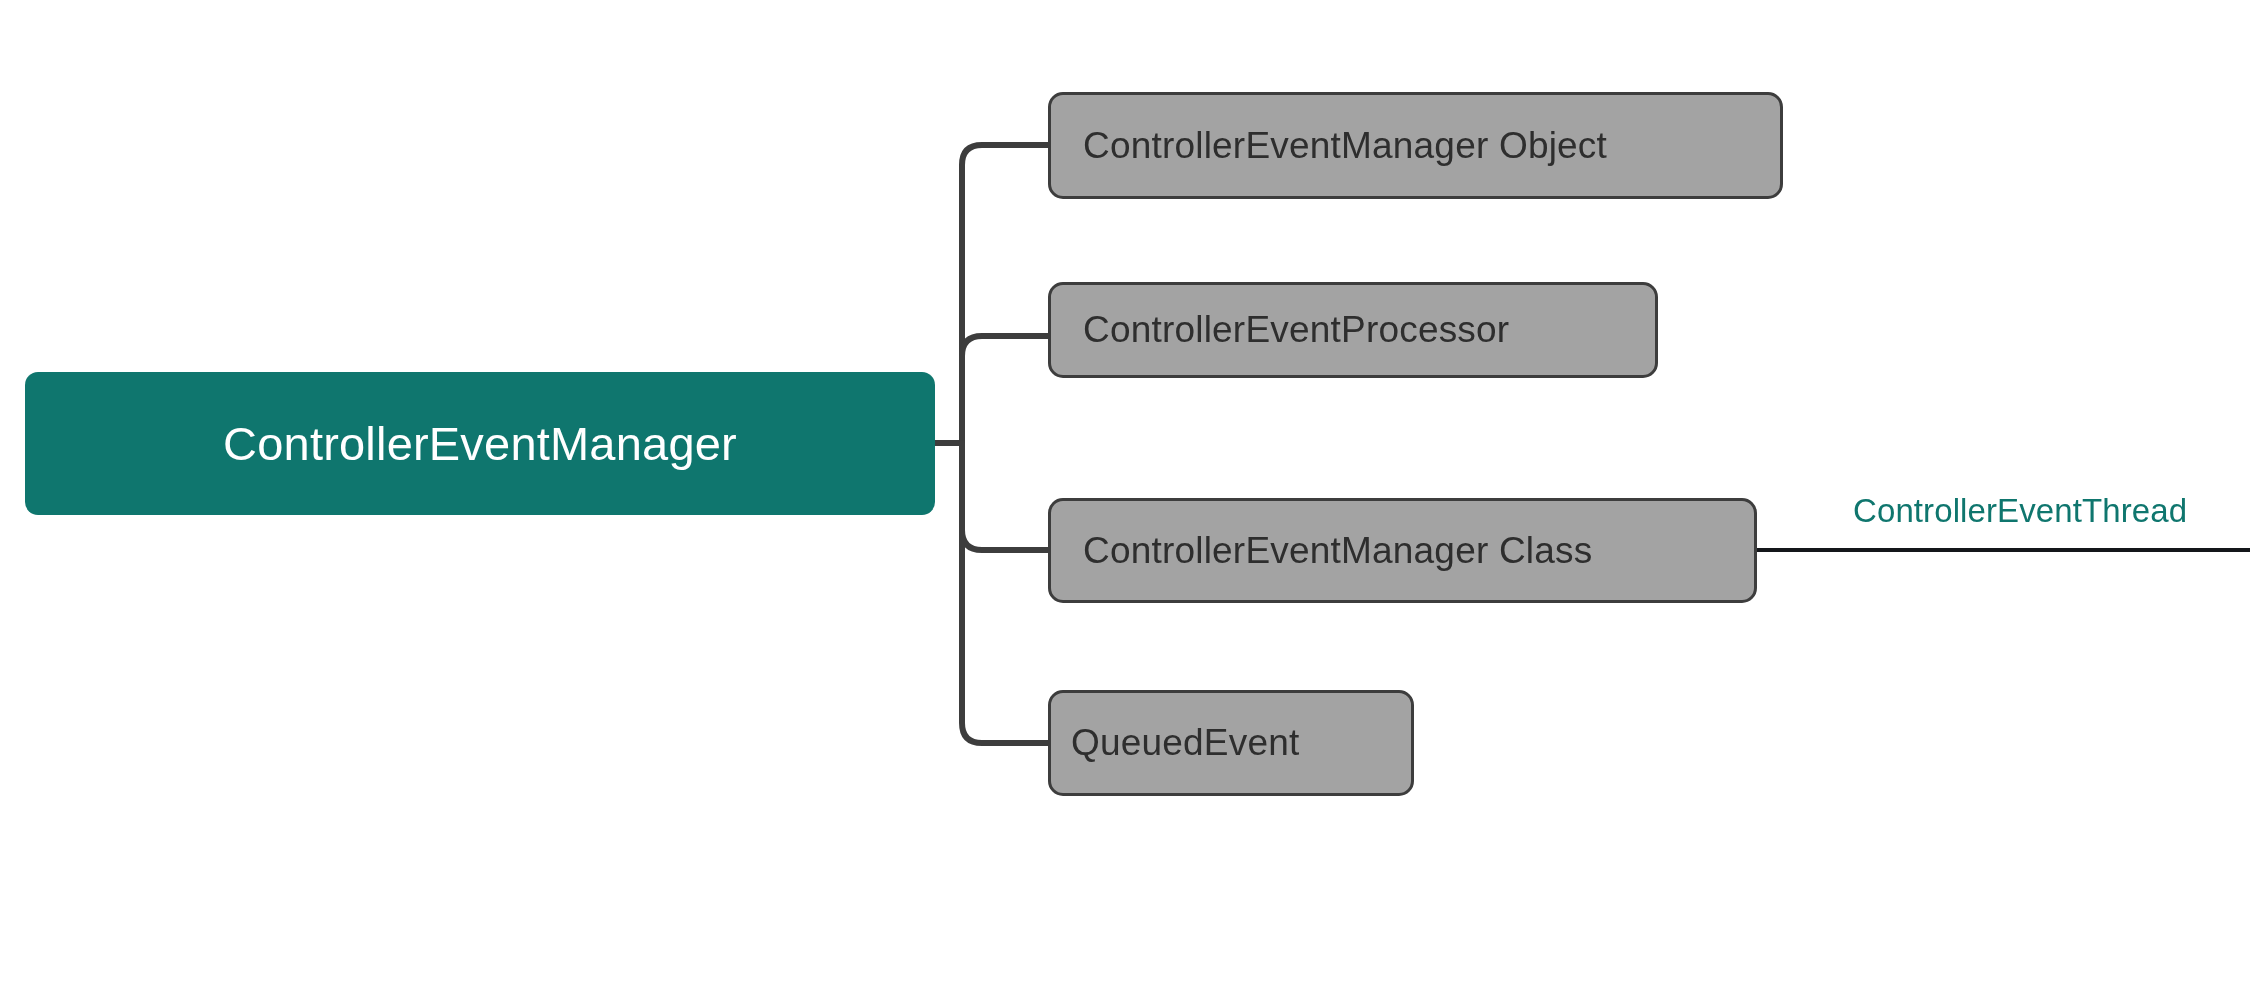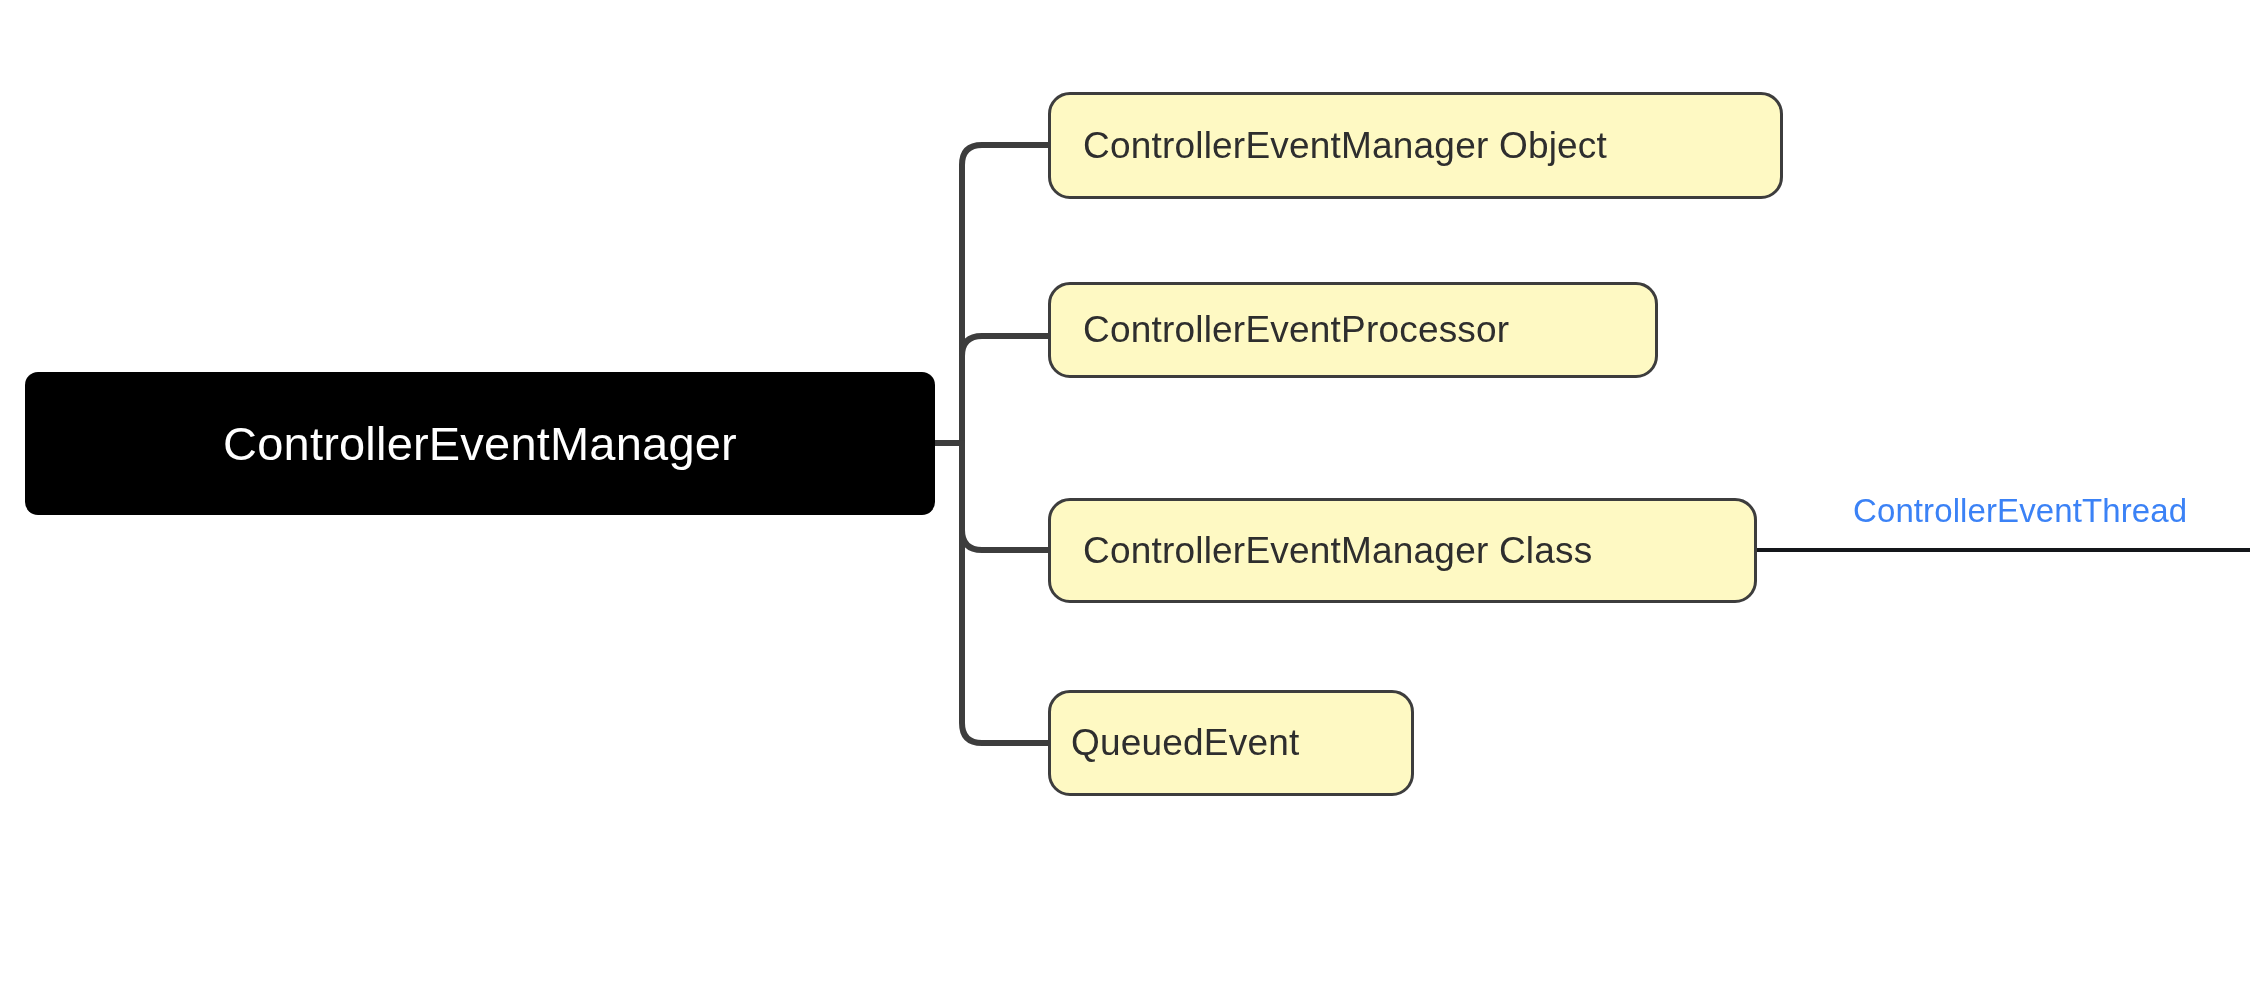--- a/index.html
+++ b/index.html
@@ -37,52 +37,52 @@
     display: flex;
     align-items: center;
     white-space: nowrap;
   }
 
   .node-root {
     left: 25px;
     top: 372px;
     width: 910px;
     height: 143px;
-    background: #000000;
+    background: #0f766e;
     border-radius: 13px;
     color: #ffffff;
     font-size: 47px;
     font-weight: 400;
     justify-content: center;
     letter-spacing: 0.2px;
   }
 
   .node-child {
-    background: #fef9c3;
+    background: #a3a3a3;
     border: 3px solid #3D3D3D;
-    border-radius: 22px;
+    border-radius: 15px;
     color: #2E2E2E;
     font-size: 37px;
     font-weight: 400;
     padding-left: 32px;
     letter-spacing: 0.2px;
   }
 
   .child-0 { left: 1048px; top: 92px;  width: 735px; height: 107px; }
   .child-1 { left: 1048px; top: 282px; width: 610px; height: 96px; }
   .child-2 { left: 1048px; top: 498px; width: 709px; height: 105px; }
   .child-3 { left: 1048px; top: 690px; width: 366px; height: 106px; padding-left: 20px; }
 
   
   .leaf-label {
     position: absolute;
     left: 1853px;
     top: 492px;
     font-size: 33px;
-    color: #3b82f6;
+    color: #0f766e;
     white-space: nowrap;
     letter-spacing: 0.1px;
   }
 
   
   #brand {
     position: absolute;
     left: 8px;
     top: 915px;
     display: flex;

